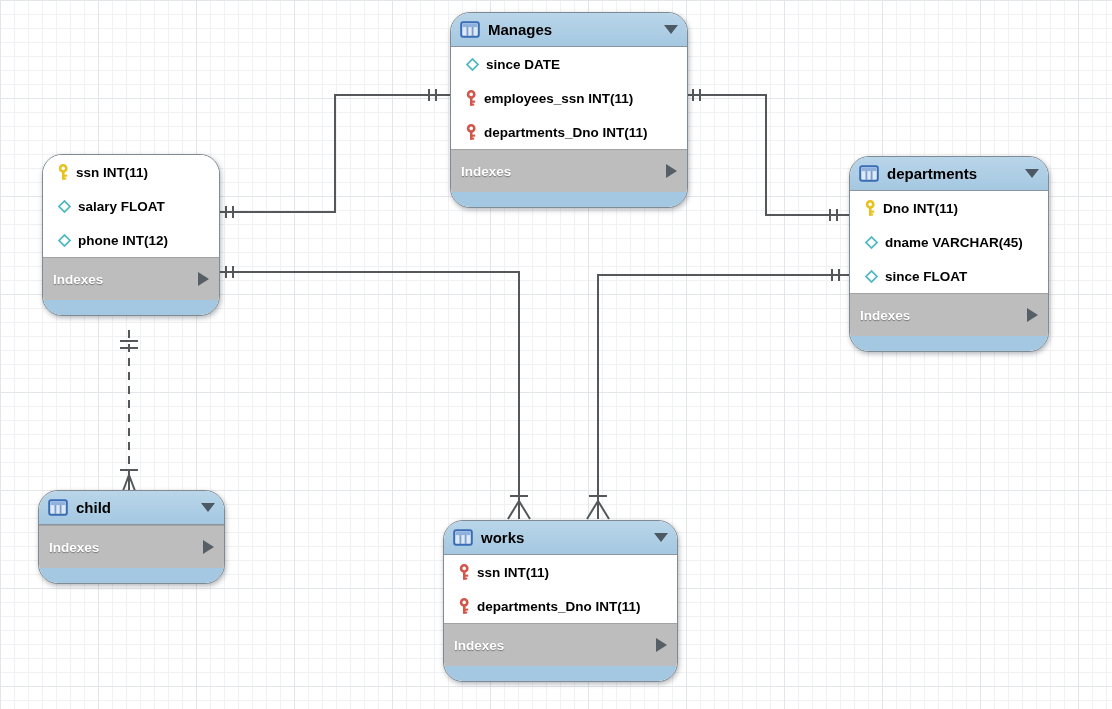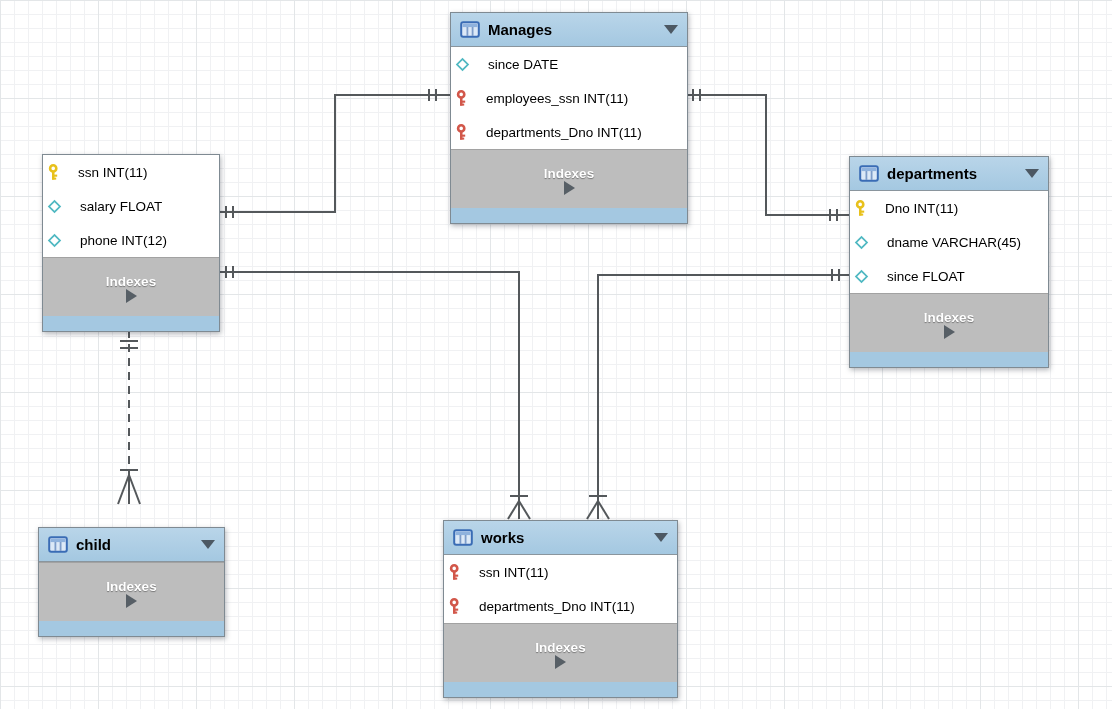--- a/index.html
+++ b/index.html
@@ -15,52 +15,51 @@
       linear-gradient(to bottom, #f0f1f3 1px, transparent 1px);
     background-size: 98px 98px, 98px 98px, 14px 14px, 14px 14px;
     font-family:"Liberation Sans", sans-serif;
   }
   #rel-layer{position:absolute;left:0;top:0;width:1112px;height:709px;}
   #tables-layer{position:absolute;left:0;top:0;width:100%;height:100%;}
 
   .table-box{
     position:absolute;
     border:1px solid #7f8a92;
-    border-radius:0;
+    border-radius:20px;
     background:#fff;
     box-shadow:1px 2px 5px rgba(40,50,60,.35);
     overflow:hidden;
   }
   .tbl-header{
     height:33px;
     background:linear-gradient(to bottom, var(--header-blue-light), var(--header-blue));
     display:flex;align-items:center;gap:8px;
     padding:0 9px;
     border-bottom:1px solid #8a959d;
   }
   .tbl-title{font-weight:bold;font-size:15px;color:#000;flex:1;white-space:nowrap;}
   .collapse-tri{
     width:0;height:0;flex:none;
     border-left:7px solid transparent;
     border-right:7px solid transparent;
     border-top:9px solid #4c5863;
   }
   .tbl-body{background:#fff;}
   .tbl-row{
-    height:34px;display:flex;align-items:center;gap:18px;
-    padding:0 4px;font-size:13.5px;color:#000;white-space:nowrap;
+    height:34px;display:flex;align-items:center;gap:6px;
+    padding:0 14px;font-size:13.5px;color:#000;white-space:nowrap;font-weight:bold;
   }
   .row-icon{flex:none;display:inline-flex;}
   .tbl-footer{
     height:26px;
     background:var(--footer-gray);
     display:flex;align-items:center;
-    padding:16px 10px;
+    padding:8px 10px;
     border-top:1px solid #a2a2a2;
-    flex-direction:column;
   }
   .footer-label{
     flex:1;font-weight:bold;font-size:13.5px;color:#fff;
     text-shadow:0 1px 1px rgba(110,110,110,.9);
   }
   .expand-tri{
     width:0;height:0;flex:none;
     border-top:7px solid transparent;
     border-bottom:7px solid transparent;
     border-left:11px solid #575f66;
@@ -242,21 +241,21 @@
             </span>
             <span>since FLOAT</span>
           </div>
         </div>
         <div class="tbl-footer">
           <span class="footer-label">Indexes</span>
           <div class="expand-tri"></div>
         </div>
         <div class="tbl-strip"></div>
       </div>
-      <div class="table-box" style="left: 38px; top: 527px; width: 185px;">
+      <div class="table-box" style="left: 38px; top: 490px; width: 185px;">
         <div class="tbl-header">
           <svg width="20" height="17">
             <rect x="1.2" y="1.2" width="17.6" height="14.6" rx="2" fill="#dce9f7" stroke="#3a6cb5" stroke-width="2"></rect>
             <rect x="2.5" y="2.5" width="15" height="3.6" fill="#8fb2dd"></rect>
             <line x1="7.4" y1="6" x2="7.4" y2="15" stroke="#7d9cc9" stroke-width="1.8"></line>
             <line x1="12.6" y1="6" x2="12.6" y2="15" stroke="#7d9cc9" stroke-width="1.8"></line>
           </svg>
           <span class="tbl-title">child</span>
           <div class="collapse-tri"></div>
         </div>

